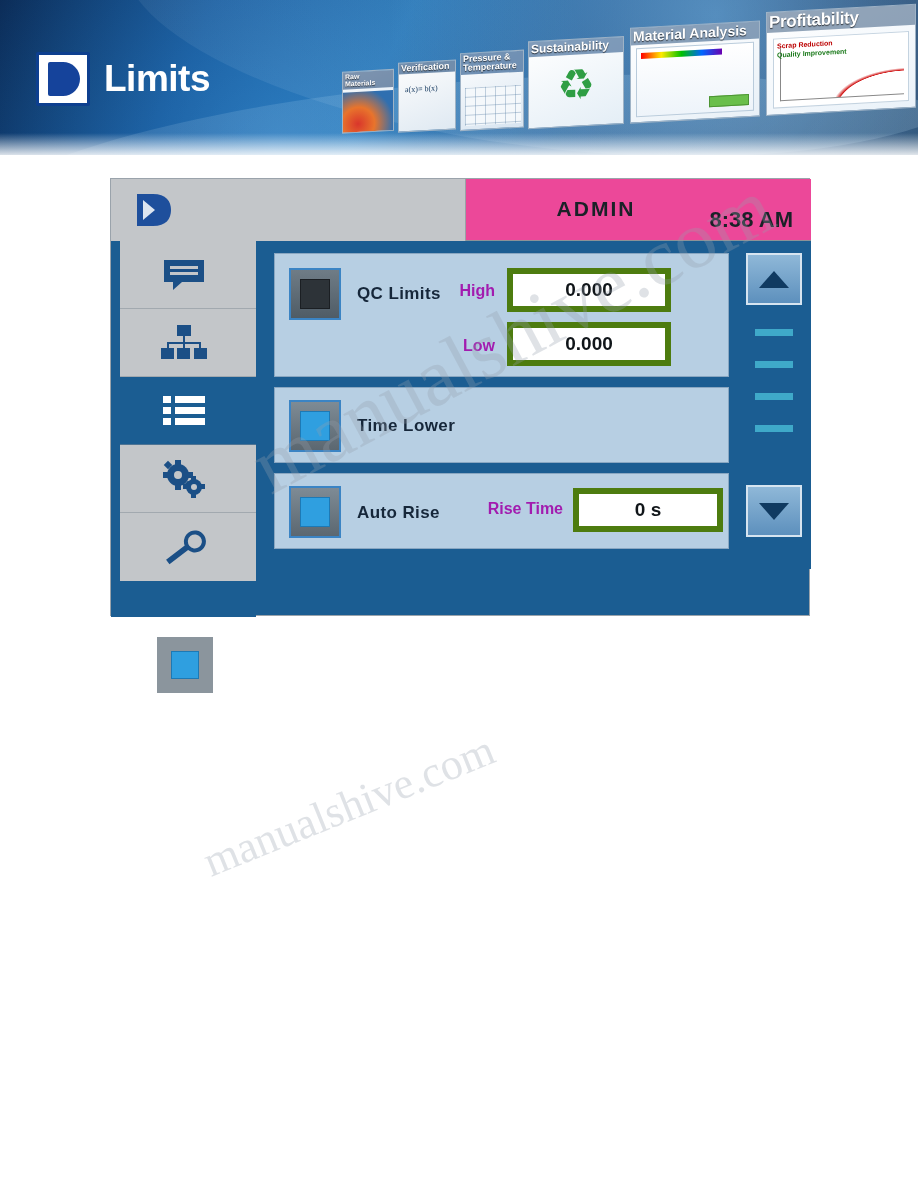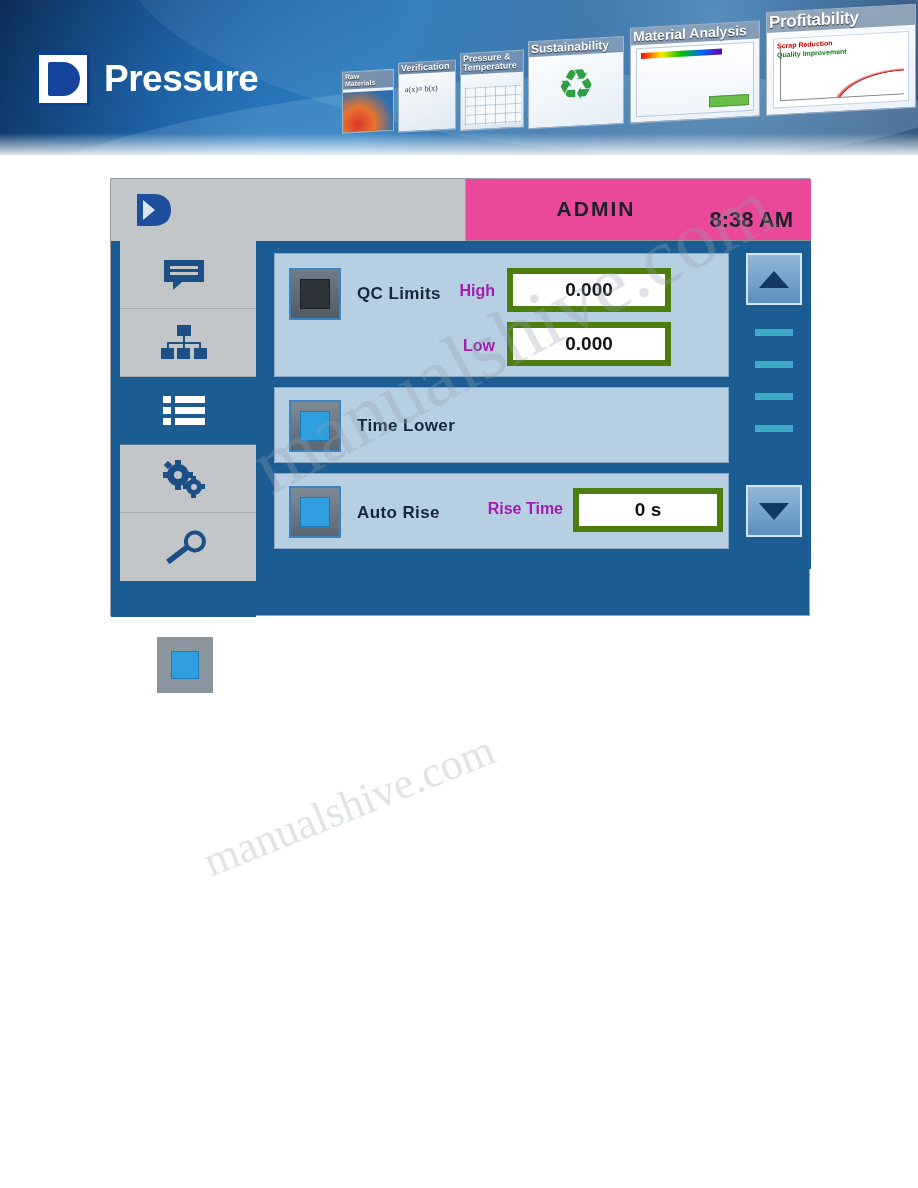--- a/index.html
+++ b/index.html
@@ -401,21 +401,21 @@
 </head>
 <body>
 
 <div class="banner">
   <div class="banner-bg"></div>
   <div class="banner-swoosh1"></div>
   <div class="banner-swoosh2"></div>
 
   <div class="logo-wrap">
     <div class="logo-mark"></div>
-    <div class="logo-text">Pressure</div>
+    <div class="logo-text">Limits</div>
   </div>
 
   <div class="filmstrip">
     <div class="thumb t1">
       <div class="art"></div>
       <div class="thumb-cap">Raw Materials</div>
     </div>
     <div class="thumb t2">
       <div class="art">a(x)≡
 b(x)</div>

